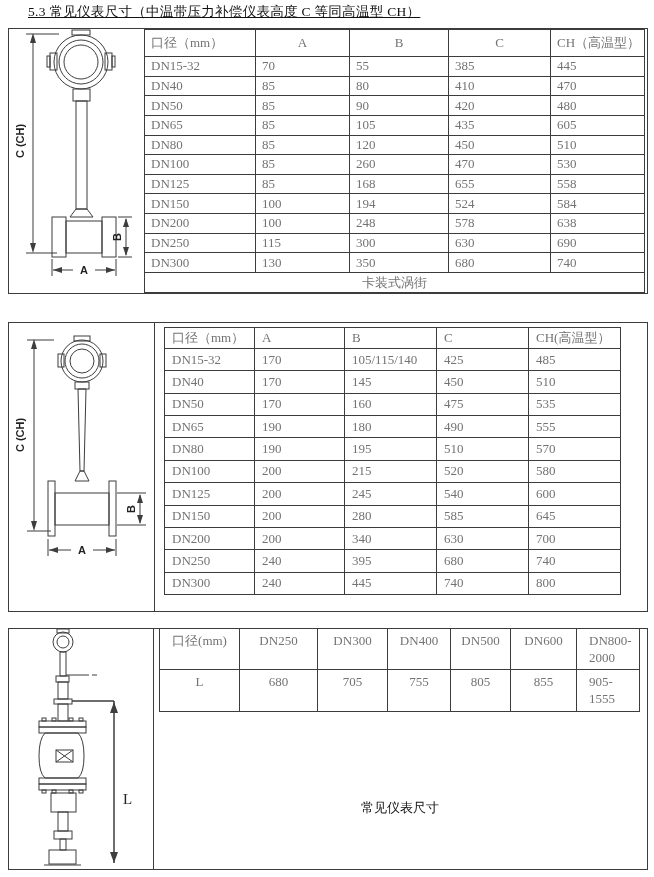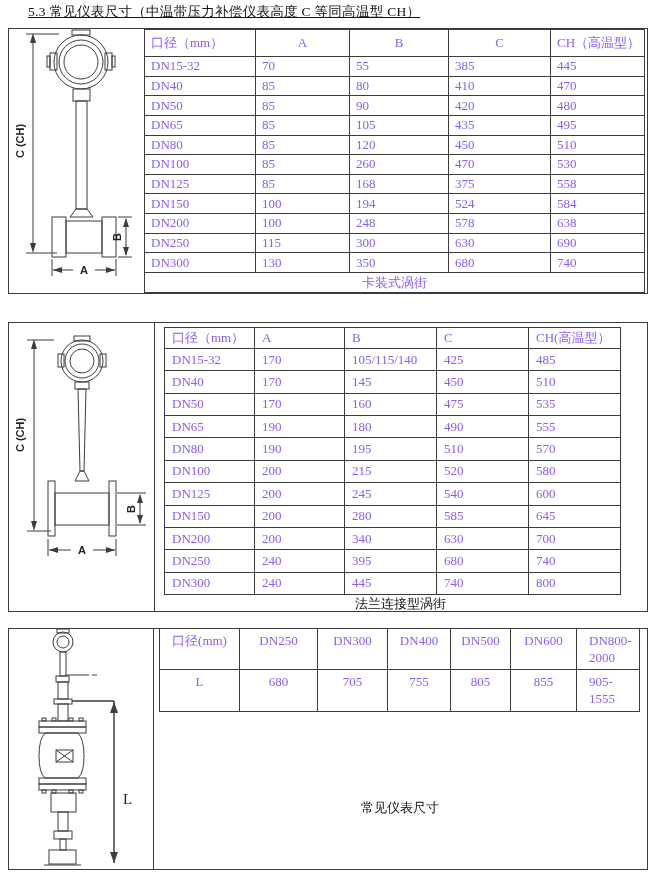--- a/index.html
+++ b/index.html
@@ -17,21 +17,21 @@
   #box3 { left:8px; top:628px; width:640px; height:242px; }
 
   .divider { position:absolute; top:0; bottom:0; width:0; border-left:1px solid #3c3c3c; }
   #box2 .divider { left:145px; }
   #box3 .divider { left:144px; }
 
   svg.drawing { position:absolute; left:0; top:0; }
   svg.drawing text { font-family:"Liberation Sans","DejaVu Sans",sans-serif; font-weight:bold; font-size:11px; fill:#222; stroke:none; }
   svg.drawing text.serif { font-family:"Liberation Serif","DejaVu Serif",serif; font-weight:normal; font-size:15px; }
 
-  table { border-collapse:collapse; table-layout:fixed; position:absolute; font-size:13px; color:#8b5cf6; }
+  table { border-collapse:collapse; table-layout:fixed; position:absolute; font-size:13px; color:#737373; }
   th, td { border:1px solid #3c3c3c; font-weight:normal; overflow:hidden; }
 
   
   #table-clamp { left:135px; top:0; width:501px; height:100%; }
   #table-clamp th { height:27px; text-align:center; }
   #table-clamp th:nth-child(1), #table-clamp th:nth-child(5) { text-align:left; padding-left:6px; }
   #table-clamp td { text-align:left; padding-left:6px; height:19px; }
   #table-clamp th:nth-child(1){width:111px} #table-clamp th:nth-child(2){width:94px}
   #table-clamp th:nth-child(3){width:99px}  #table-clamp th:nth-child(4){width:102px}
   #table-clamp tfoot td { text-align:center; padding-left:0; height:20px;font-family:Liberation Mono, monospace; }
@@ -140,41 +140,41 @@
           <td>85</td>
           <td>90</td>
           <td>420</td>
           <td>480</td>
         </tr>
         <tr>
           <td>DN65</td>
           <td>85</td>
           <td>105</td>
           <td>435</td>
-          <td>495</td>
+          <td>605</td>
         </tr>
         <tr>
           <td>DN80</td>
           <td>85</td>
           <td>120</td>
           <td>450</td>
           <td>510</td>
         </tr>
         <tr>
           <td>DN100</td>
           <td>85</td>
           <td>260</td>
           <td>470</td>
           <td>530</td>
         </tr>
         <tr>
           <td>DN125</td>
           <td>85</td>
           <td>168</td>
-          <td>375</td>
+          <td>655</td>
           <td>558</td>
         </tr>
         <tr>
           <td>DN150</td>
           <td>100</td>
           <td>194</td>
           <td>524</td>
           <td>584</td>
         </tr>
         <tr>
@@ -330,21 +330,20 @@
         <tr>
           <td>DN300</td>
           <td>240</td>
           <td>445</td>
           <td>740</td>
           <td>800</td>
         </tr>
       </tbody>
     </table>
 
-  <div class="area-caption" id="footer-flange">法兰连接型涡街</div>
 </div>
 
 <div class="box" id="box3">
   <div class="divider"></div>
   <svg class="drawing" width="144" height="240" viewBox="0 0 144 240">
     <g stroke="#3d3d3d" fill="none" stroke-width="1">
 
       <circle cx="54" cy="13" r="10"></circle>
         <circle cx="54" cy="13" r="6"></circle>
       <rect x="48" y="0" width="12" height="4"></rect>

